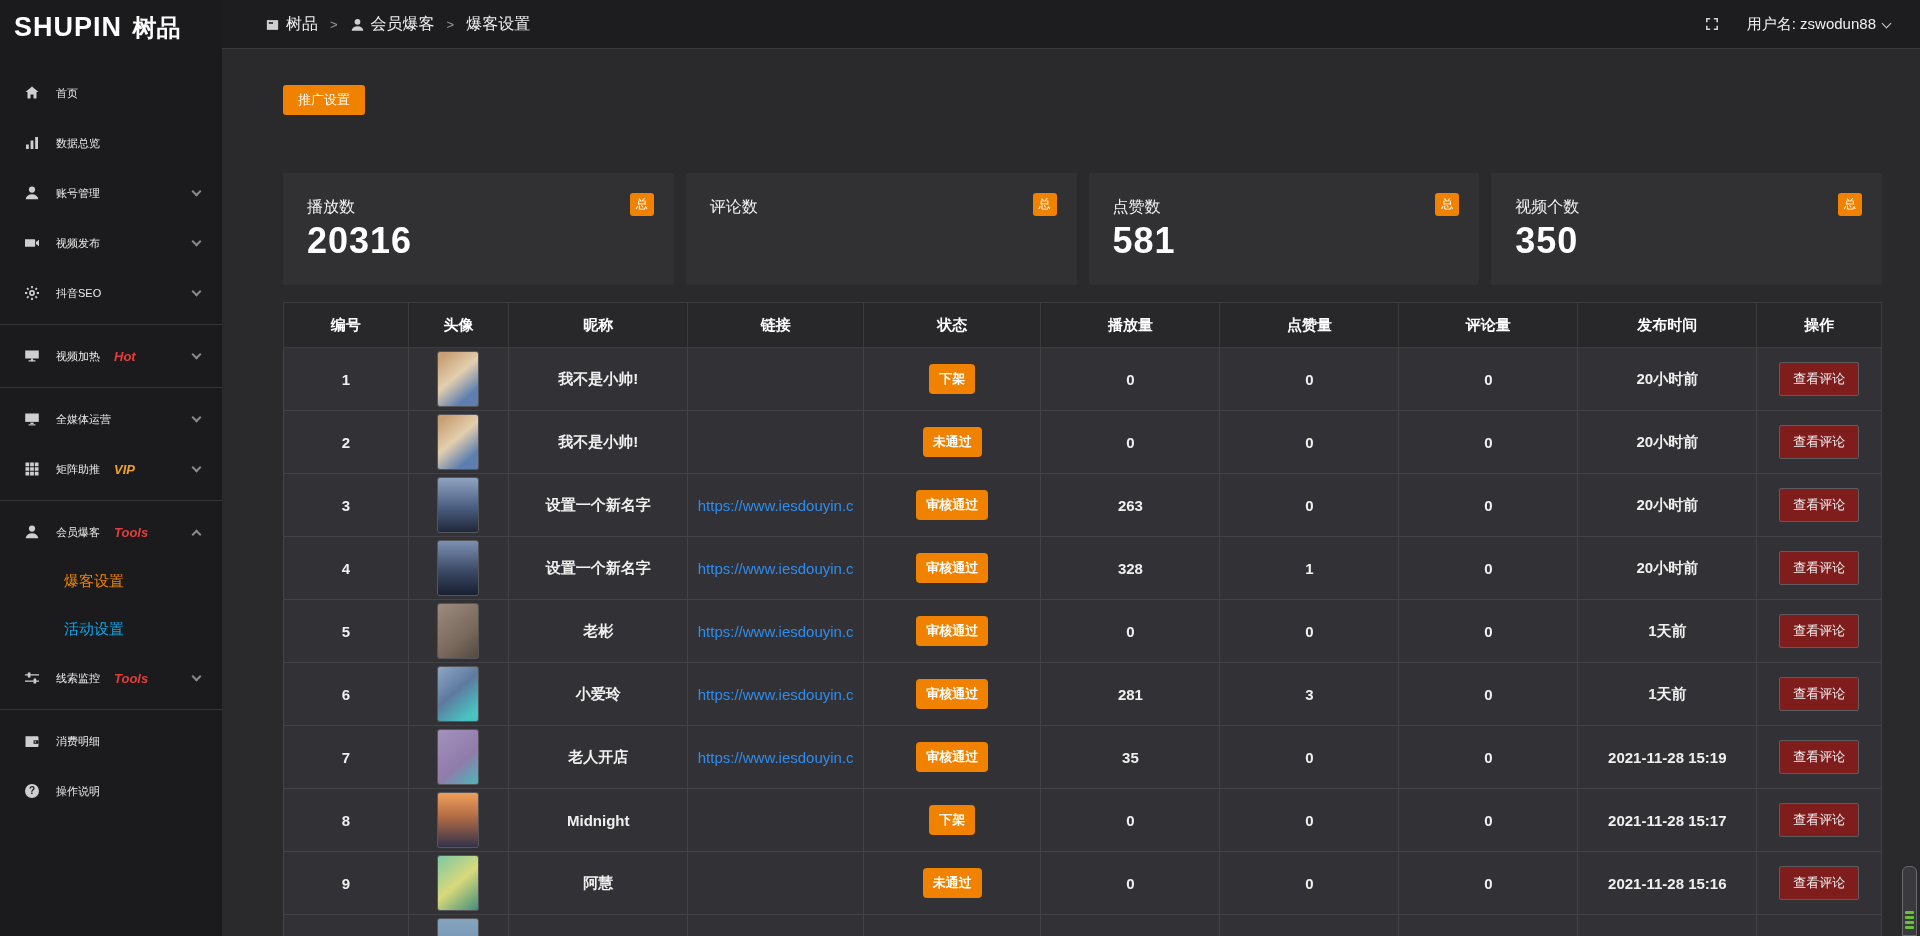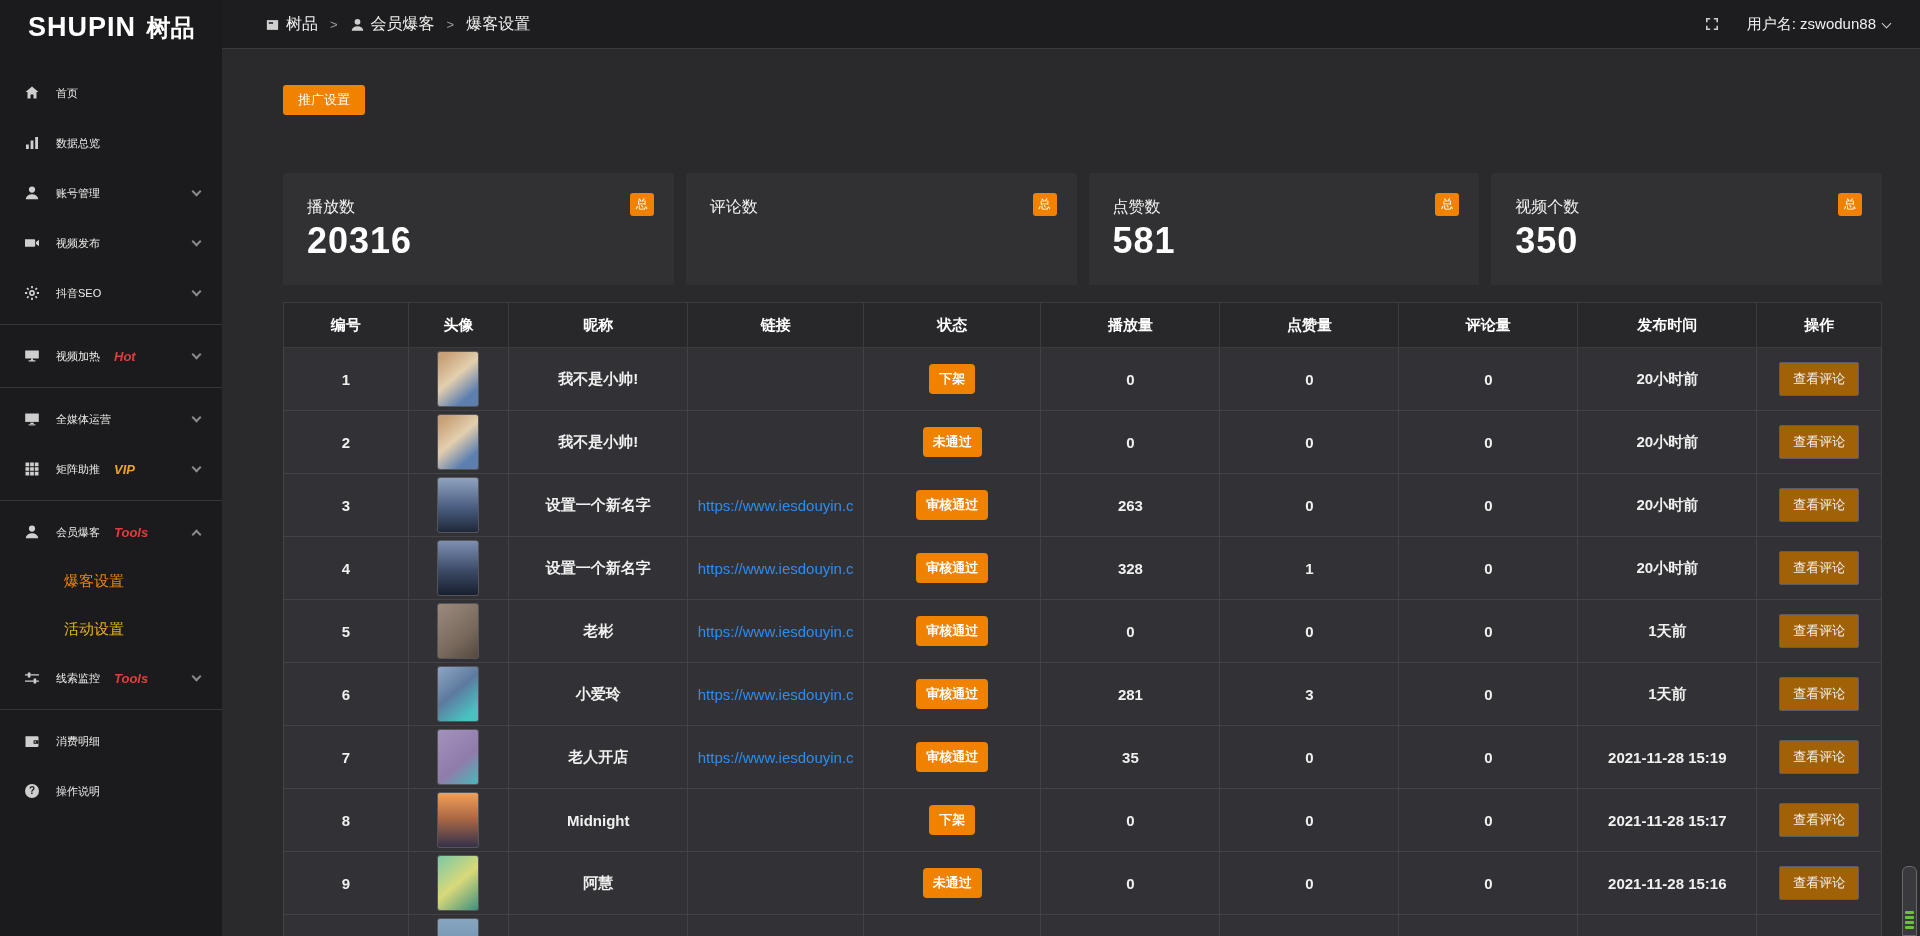--- a/index.html
+++ b/index.html
@@ -3,36 +3,36 @@
 <meta charset="utf-8">
 <style>
   * { margin:0; padding:0; box-sizing:border-box; }
   html,body { width:1920px; height:936px; overflow:hidden; }
   body {
     font-family:"Liberation Sans","DejaVu Sans",sans-serif;
     background:#2a2a2c; color:#e8e8e8; display:flex;
   }
   
   .sidebar { width:222px; min-width:222px; height:936px; background:#1b1b1d; overflow:hidden; }
-  .logo { position:relative; height:50px; padding:12px 0 0 14px; white-space:nowrap;margin-left:14px; }
+  .logo { position:relative; height:50px; padding:12px 0 0 14px; white-space:nowrap; }
   .logo-arc { position:absolute; left:46px; top:-16px; width:118px; height:44px;
     border:3px solid transparent; border-top-color:#ffffff; border-radius:50%; }
   .logo-en { font-size:27px; font-weight:900; letter-spacing:1px; color:#fff; }
   .logo-cn { font-size:24px; font-weight:700; color:#fff; margin-left:6px; }
   .side-nav { padding-top:18px; }
   .side-item { position:relative; display:flex; align-items:center; height:50px; padding-left:24px; cursor:pointer; }
   .s-icon { width:16px; height:16px; margin-right:16px; display:inline-flex; }
   .s-label { font-size:11px; color:#ececec; }
   .s-tag { font-size:13px; font-weight:700; font-style:italic; margin-left:14px; }
   .chev { position:absolute; right:22px; width:7px; height:7px;
     border-right:2px solid #8a8a8e; border-bottom:2px solid #8a8a8e; }
   .chev.down { transform:rotate(45deg); top:20px; }
   .chev.up { transform:rotate(-135deg); top:24px; }
   .side-sub { display:flex; align-items:center; height:48px; padding-left:64px; cursor:pointer; }
-  .sub-label { font-size:15px; color:#eab308; }
+  .sub-label { font-size:15px; color:#0ea5e9; }
   .sub-label.active { color:#f08200; }
   .side-divider { height:1px; background:#353538; margin:6px 0; }
   
   .main { flex:1; display:flex; flex-direction:column; }
   .topbar { height:49px; min-height:49px; background:#1d1d1f; border-bottom:1px solid #3a3a3d;
     display:flex; align-items:center; justify-content:space-between; padding:0 30px 0 43px; }
   .crumbs { display:flex; align-items:center; }
   .crumb { display:flex; align-items:center; font-size:16px; color:#f0f0f0; cursor:pointer; }
   .crumb .c-icon { width:15px; height:15px; margin-right:6px; display:inline-flex; }
   .crumb-sep { color:#9a9a9e; margin:0 12px; font-size:13px; }
@@ -55,21 +55,21 @@
   .table-wrap { margin-top:17px; }
   table { width:100%; border-collapse:collapse; table-layout:fixed; background:#323236; }
   th { height:45px; background:#28282b; color:#fff; font-size:15px; font-weight:700;
     border:1px solid #3c3c40; }
   td { height:63px; border:1px solid #434347; text-align:center; vertical-align:middle;
     font-size:15px; color:#f0f0f0; font-weight:700; overflow:hidden; white-space:nowrap; }
   .avatar { width:42px; height:56px; border-radius:3px; margin:0 auto; border:1px solid #55555a; }
   a.link { color:#2d8cf0; font-size:15px; font-weight:400; text-decoration:none; cursor:pointer; }
   .status-badge { display:inline-block; background:#f08200; color:#fff; font-size:13px;
     font-weight:600; padding:6px 10px; border-radius:4px; cursor:pointer; }
-  .view-btn { background:#a16207; border:1px solid #5c5c61; border-radius:2px; color:#f0f0f0;
+  .view-btn { background:#7f1d1d; border:1px solid #5c5c61; border-radius:2px; color:#f0f0f0;
     font-size:13px; padding:7px 13px; cursor:pointer; font-family:inherit; }
   
   .float-widget { position:fixed; right:3px; bottom:0; width:15px; height:70px;
     background:#3a3a3e; border:1px solid #6a6a6e; border-radius:6px 6px 0 0; }
   .float-bars { position:absolute; left:2px; bottom:6px; width:9px; }
   .float-bars div { height:3px; background:#67c23a; margin-top:2px; border-radius:1px; }
 </style>
 </head>
 <body>
 

